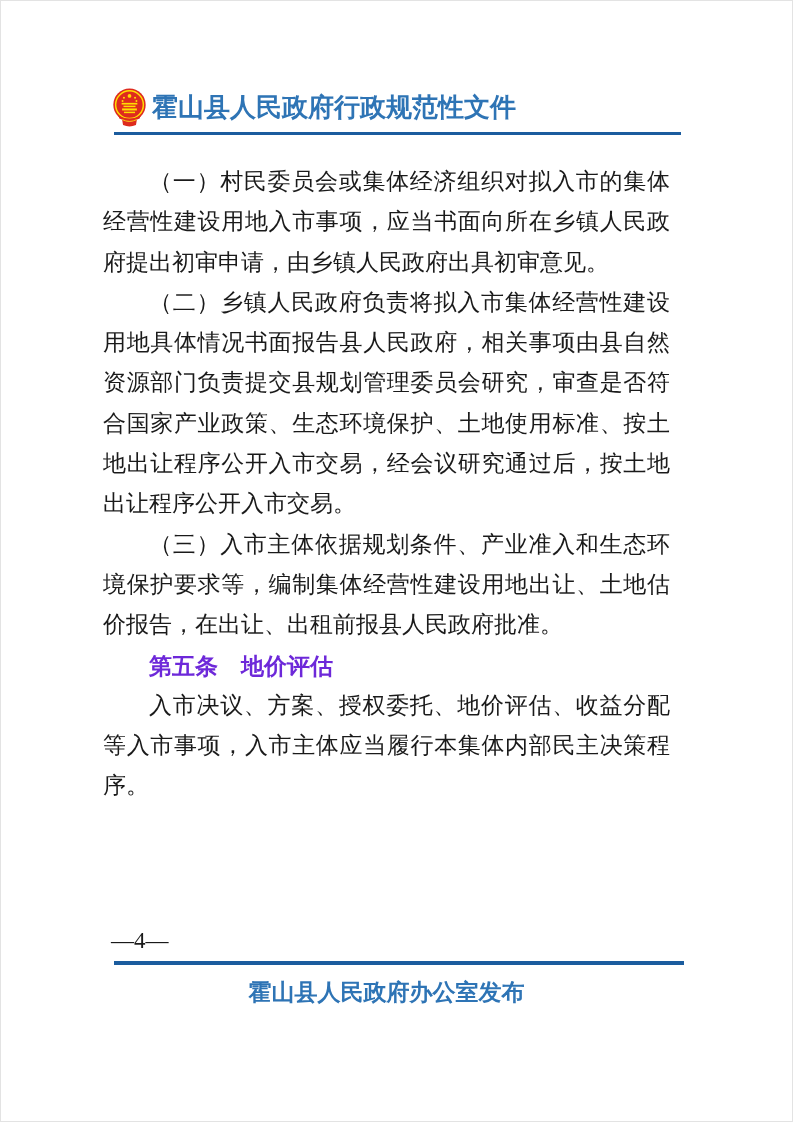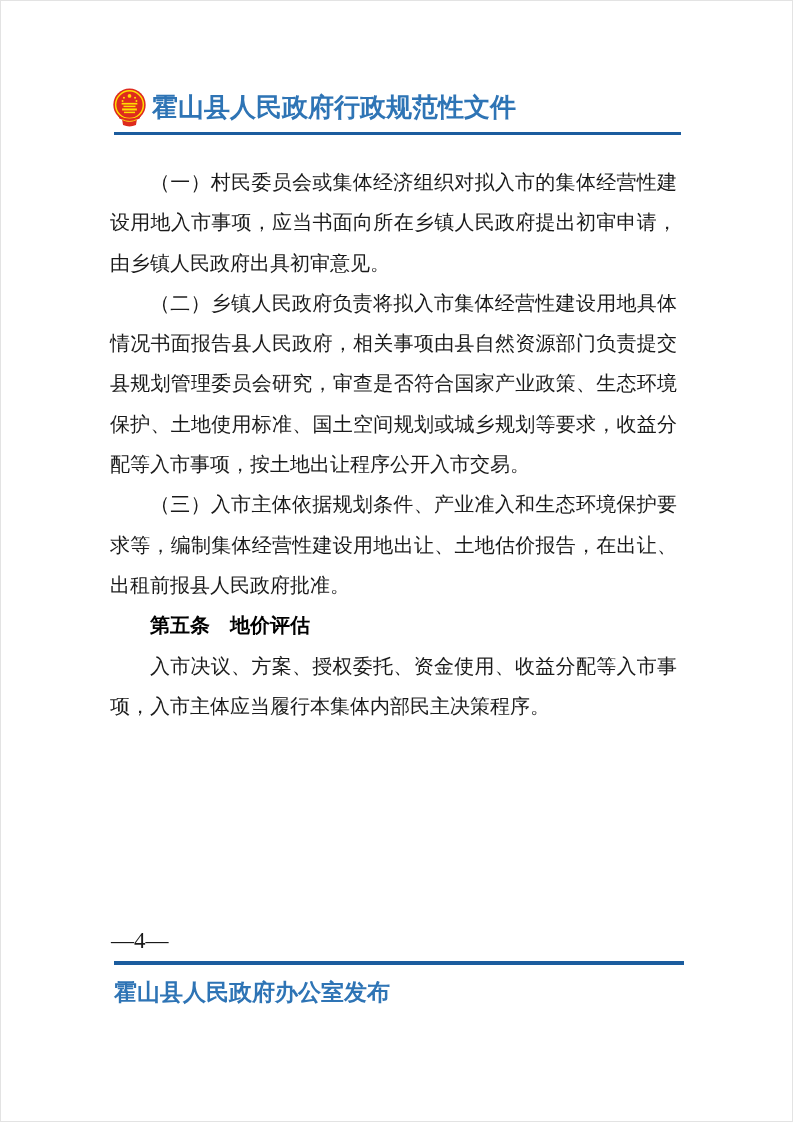--- a/index.html
+++ b/index.html
@@ -42,37 +42,37 @@
     position: absolute;
     left: 113px;
     top: 131px;
     width: 567px;
     height: 3px;
     background: #1B5C9E;
   }
   
   .doc-body {
     position: absolute;
-    left: 109px;
+    left: 102px;
     top: 161px;
     width: 567px;
-    font-size: 20px;
+    font-size: 23px;
     line-height: 40.3px;
     color: #1a1a1a;
     text-align: justify;
     text-justify: inter-ideograph;
   }
   .para {
     text-indent: 2em;
   }
   .article-heading {
     text-indent: 2em;
     font-family: "Liberation Sans", "DejaVu Sans", sans-serif;
     font-weight: bold;
-    color: #000000;
+    color: #6d28d9;
   }
   
   .page-number {
     position: absolute;
     left: 110px;
     top: 920px;
     font-size: 23px;
     line-height: 40.3px;
     color: #1a1a1a;
     letter-spacing: 0px;
@@ -84,21 +84,21 @@
     top: 960px;
     width: 570px;
     height: 4px;
     background: #1B5C9E;
   }
   .doc-footer {
     position: absolute;
     left: 113px;
     top: 977px;
     width: 567px;
-    text-align: left;
+    text-align: center;
     padding-right: 22px;
   }
   .footer-publisher {
     color: #2E74B5;
     font-family: "Liberation Sans", "DejaVu Sans", sans-serif;
     font-weight: bold;
     font-size: 23px;
     line-height: 28px;
     white-space: nowrap;
   }
@@ -129,24 +129,24 @@
       <path d="M8 31 Q20 37 32 31 L31 34 Q20 40 9 34 Z" fill="#DE2B1E"></path>
       <path d="M12 35 Q20 39 28 35 L27 41 Q20 44 13 41 Z" fill="#DE2B1E"></path>
       <path d="M12 35 Q20 39 28 35" fill="none" stroke="#FFDE00" stroke-width="0.9"></path>
     </svg>
     <span class="header-title">霍山县人民政府行政规范性文件</span>
   </div>
   <div class="header-rule"></div>
 
   <div class="doc-body">
     <p class="para">（一）村民委员会或集体经济组织对拟入市的集体经营性建设用地入市事项，应当书面向所在乡镇人民政府提出初审申请，由乡镇人民政府出具初审意见。</p>
-    <p class="para">（二）乡镇人民政府负责将拟入市集体经营性建设用地具体情况书面报告县人民政府，相关事项由县自然资源部门负责提交县规划管理委员会研究，审查是否符合国家产业政策、生态环境保护、土地使用标准、国土空间规划或城乡规划等要求，收益分配等入市事项，按土地出让程序公开入市交易。</p>
+    <p class="para">（二）乡镇人民政府负责将拟入市集体经营性建设用地具体情况书面报告县人民政府，相关事项由县自然资源部门负责提交县规划管理委员会研究，审查是否符合国家产业政策、生态环境保护、土地使用标准、按土地出让程序公开入市交易，经会议研究通过后，按土地出让程序公开入市交易。</p>
     <p class="para">（三）入市主体依据规划条件、产业准入和生态环境保护要求等，编制集体经营性建设用地出让、土地估价报告，在出让、出租前报县人民政府批准。</p>
     <p class="article-heading">第五条　地价评估</p>
-    <p class="para">入市决议、方案、授权委托、资金使用、收益分配等入市事项，入市主体应当履行本集体内部民主决策程序。</p>
+    <p class="para">入市决议、方案、授权委托、地价评估、收益分配等入市事项，入市主体应当履行本集体内部民主决策程序。</p>
   </div>
 
   <div class="page-number">—4—</div>
 
   <div class="footer-rule"></div>
   <div class="doc-footer">
     <span class="footer-publisher">霍山县人民政府办公室发布</span>
   </div>
 
 </div>

